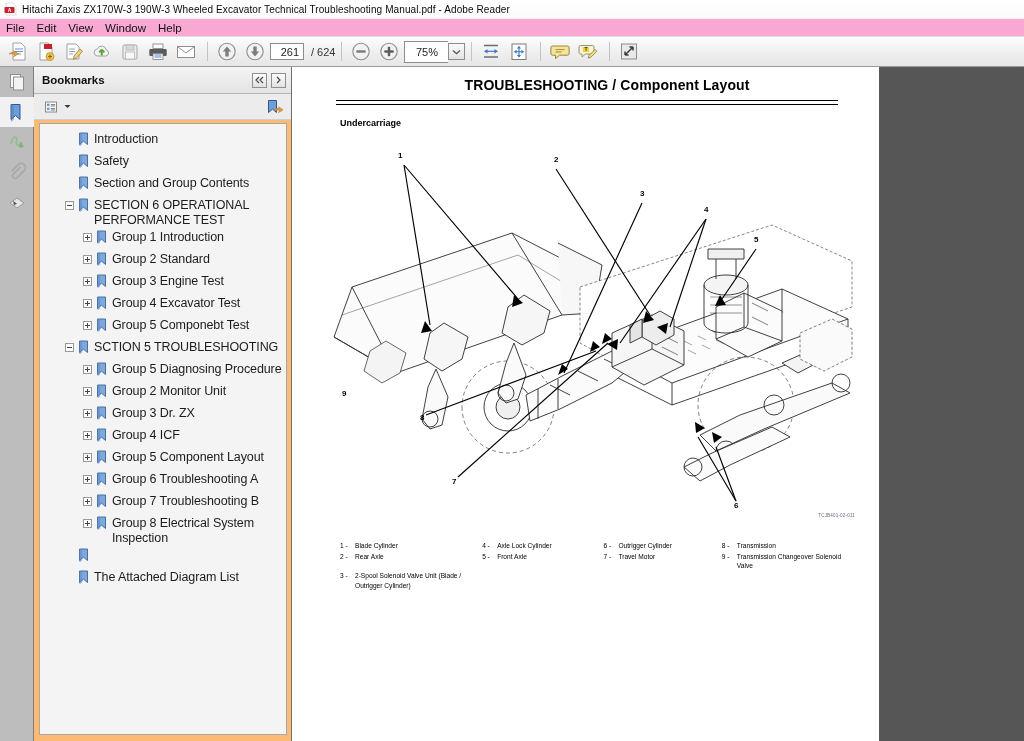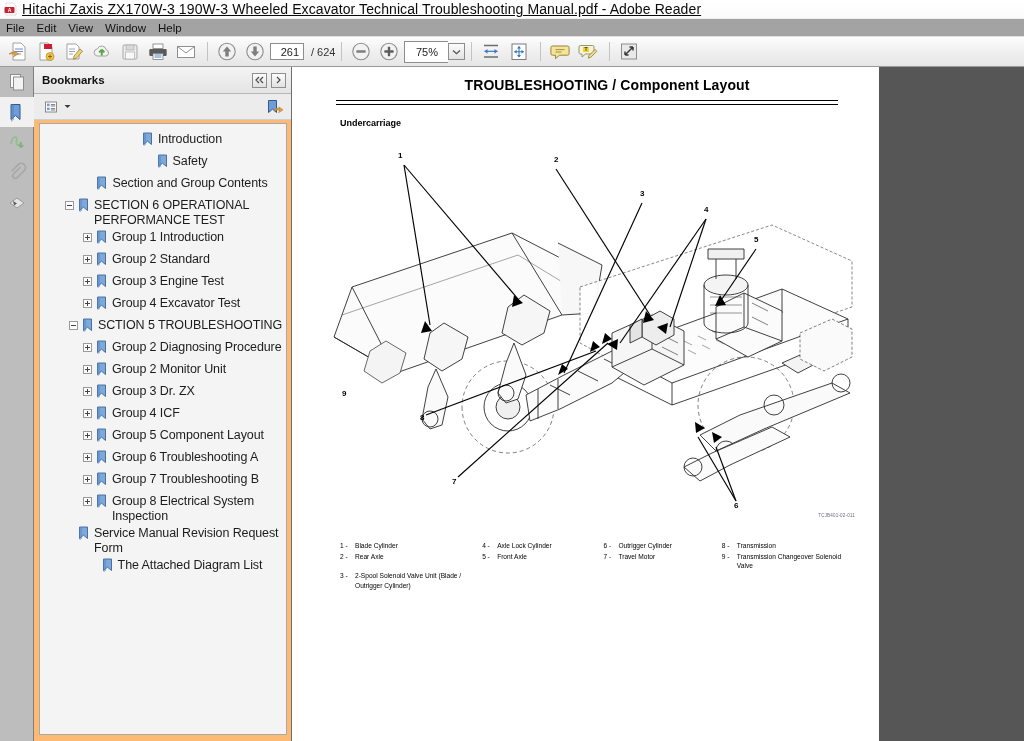--- a/index.html
+++ b/index.html
@@ -13,26 +13,26 @@
   }
   .app{width:1024px;height:741px;position:relative;display:flex;flex-direction:column;background:#f6f6f6;}
 
   
   .titlebar{
     height:18px;flex:0 0 18px;display:flex;align-items:center;
     background:linear-gradient(#ffffff,#fbfbfb);
     padding-left:4px;border-bottom:1px solid #efefef;
   }
   .titlebar .tb-icon{width:14px;height:14px;margin-right:4px;flex:0 0 14px;position:relative;}
-  .titlebar .tb-text{font-size:14px;color:#0a0a0a;white-space:nowrap;letter-spacing:0.1px;text-decoration:underline;}
+  .titlebar .tb-text{font-size:10px;color:#0a0a0a;white-space:nowrap;letter-spacing:0.1px;}
 
   
   .menubar{
     height:17px;flex:0 0 17px;display:flex;align-items:center;
-    background:#a3a3a3;padding-left:6px;border-bottom:1px solid #dfdfdf;
+    background:#f9a8d4;padding-left:6px;border-bottom:1px solid #dfdfdf;
   }
   .menuitem{font-size:11.5px;color:#111;padding:0 9px 0 0;margin-right:3px;white-space:nowrap;cursor:default;}
 
   
   .toolbar{
     height:29px;flex:0 0 29px;display:flex;align-items:center;
     background:linear-gradient(#fdfdfd 0%,#f0f0f0 50%,#e6e6e6 100%);
     border-bottom:1px solid #9a9a9a;padding-left:5px;
   }
   .tbtn{width:26px;height:24px;margin-right:2px;display:flex;align-items:center;justify-content:center;position:relative;}
@@ -100,21 +100,21 @@
     width:9px;height:9px;border:1px solid #9a9a9a;background:#fdfdfd;
     box-sizing:border-box;position:relative;flex:0 0 9px;margin-top:5px;
   }
   .toggle::before{content:"";position:absolute;left:1px;right:1px;top:3px;height:1px;background:#444;}
   .toggle.plus::after{content:"";position:absolute;top:1px;bottom:1px;left:3px;width:1px;background:#444;}
   .toggle-pad{width:9px;flex:0 0 9px;}
   .bm-icon{width:12px;height:14px;flex:0 0 12px;margin:2px 4px 0 4px;position:relative;}
   .node-label{font-size:12.5px;color:#1c1c1c;line-height:15px;padding-top:2px;letter-spacing:-0.1px;}
 
   .lvl0{padding-left:5px;}
-  .lvl1{padding-left:25px;justify-content:center;}
+  .lvl1{padding-left:25px;}
   .lvl2{padding-left:43px;}
 
   
   .docarea{flex:1 1 auto;background:#565656;position:relative;overflow:hidden;}
   .page{
     position:absolute;left:0;top:0;width:587px;height:676px;background:#fff;
   }
   .page-inner{position:relative;width:100%;height:100%;}
   .doc-title{
     position:absolute;left:105px;top:10px;width:420px;text-align:center;
@@ -442,35 +442,43 @@
               <span class="node-label">Group 3 Engine Test</span>
             </div>
             <div class="node lvl2">
               <span class="toggle plus"></span>
               <span class="bm-icon"><svg width="12" height="14" viewBox="0 0 12 14">
                   <path d="M1.5 1 h8 v11.5 l-4 -3.3 l-4 3.3 z" fill="#7ea9da" stroke="#3b6699" stroke-width="0.9"></path>
                   <path d="M1.5 1 h2.6 v11.5 l-2.6 2 z" fill="#5b87c4" opacity="0.55"></path>
                 </svg></span>
               <span class="node-label">Group 4 Excavator Test</span>
             </div>
+            <div class="node lvl2">
+              <span class="toggle plus"></span>
+              <span class="bm-icon"><svg width="12" height="14" viewBox="0 0 12 14">
+                  <path d="M1.5 1 h8 v11.5 l-4 -3.3 l-4 3.3 z" fill="#7ea9da" stroke="#3b6699" stroke-width="0.9"></path>
+                  <path d="M1.5 1 h2.6 v11.5 l-2.6 2 z" fill="#5b87c4" opacity="0.55"></path>
+                </svg></span>
+              <span class="node-label">Group 5 Componebt Test</span>
+            </div>
             <div class="node lvl1">
               <span class="toggle"></span>
               <span class="bm-icon"><svg width="12" height="14" viewBox="0 0 12 14">
                   <path d="M1.5 1 h8 v11.5 l-4 -3.3 l-4 3.3 z" fill="#7ea9da" stroke="#3b6699" stroke-width="0.9"></path>
                   <path d="M1.5 1 h2.6 v11.5 l-2.6 2 z" fill="#5b87c4" opacity="0.55"></path>
                 </svg></span>
               <span class="node-label">SCTION 5 TROUBLESHOOTING</span>
             </div>
             <div class="node lvl2">
               <span class="toggle plus"></span>
               <span class="bm-icon"><svg width="12" height="14" viewBox="0 0 12 14">
                   <path d="M1.5 1 h8 v11.5 l-4 -3.3 l-4 3.3 z" fill="#7ea9da" stroke="#3b6699" stroke-width="0.9"></path>
                   <path d="M1.5 1 h2.6 v11.5 l-2.6 2 z" fill="#5b87c4" opacity="0.55"></path>
                 </svg></span>
-              <span class="node-label">Group 2 Diagnosing Procedure</span>
+              <span class="node-label">Group 5 Diagnosing Procedure</span>
             </div>
             <div class="node lvl2">
               <span class="toggle plus"></span>
               <span class="bm-icon"><svg width="12" height="14" viewBox="0 0 12 14">
                   <path d="M1.5 1 h8 v11.5 l-4 -3.3 l-4 3.3 z" fill="#7ea9da" stroke="#3b6699" stroke-width="0.9"></path>
                   <path d="M1.5 1 h2.6 v11.5 l-2.6 2 z" fill="#5b87c4" opacity="0.55"></path>
                 </svg></span>
               <span class="node-label">Group 2 Monitor Unit</span>
             </div>
             <div class="node lvl2">
@@ -520,21 +528,20 @@
                   <path d="M1.5 1 h2.6 v11.5 l-2.6 2 z" fill="#5b87c4" opacity="0.55"></path>
                 </svg></span>
               <span class="node-label">Group 8 Electrical System Inspection</span>
             </div>
             <div class="node lvl1">
               <span class="toggle-pad"></span>
               <span class="bm-icon"><svg width="12" height="14" viewBox="0 0 12 14">
                   <path d="M1.5 1 h8 v11.5 l-4 -3.3 l-4 3.3 z" fill="#7ea9da" stroke="#3b6699" stroke-width="0.9"></path>
                   <path d="M1.5 1 h2.6 v11.5 l-2.6 2 z" fill="#5b87c4" opacity="0.55"></path>
                 </svg></span>
-              <span class="node-label">Service Manual Revision Request Form</span>
             </div>
             <div class="node lvl1">
               <span class="toggle-pad"></span>
               <span class="bm-icon"><svg width="12" height="14" viewBox="0 0 12 14">
                   <path d="M1.5 1 h8 v11.5 l-4 -3.3 l-4 3.3 z" fill="#7ea9da" stroke="#3b6699" stroke-width="0.9"></path>
                   <path d="M1.5 1 h2.6 v11.5 l-2.6 2 z" fill="#5b87c4" opacity="0.55"></path>
                 </svg></span>
               <span class="node-label">The Attached Diagram List</span>
             </div>
           </div>

